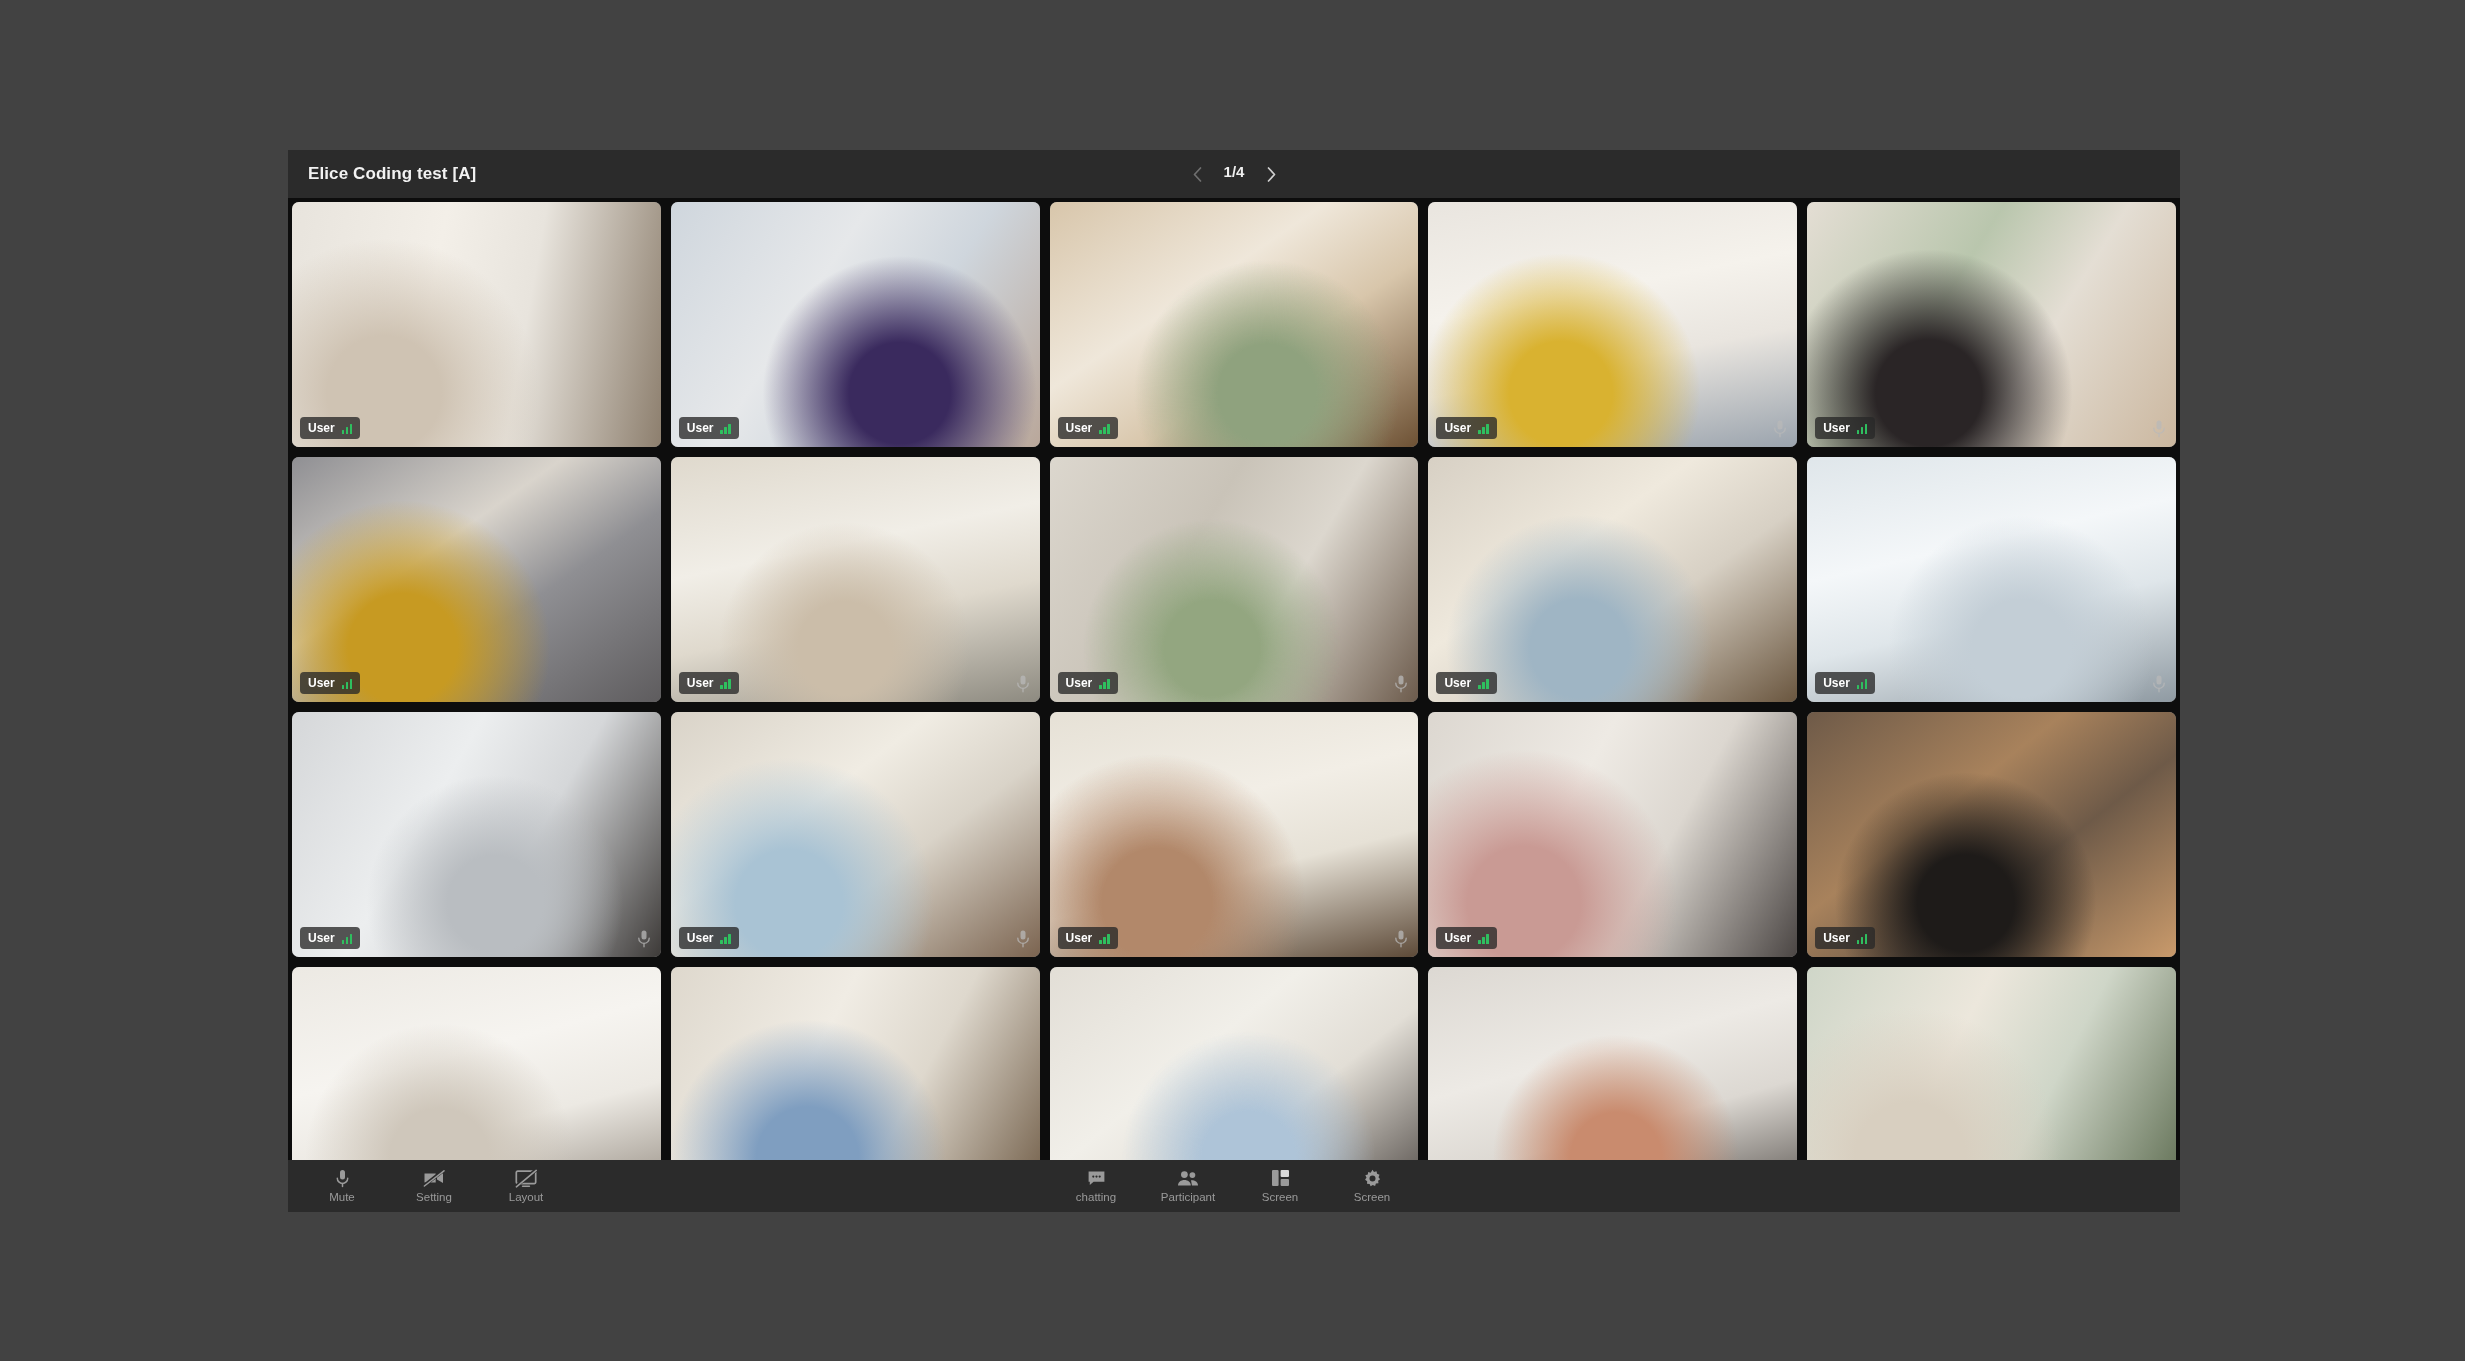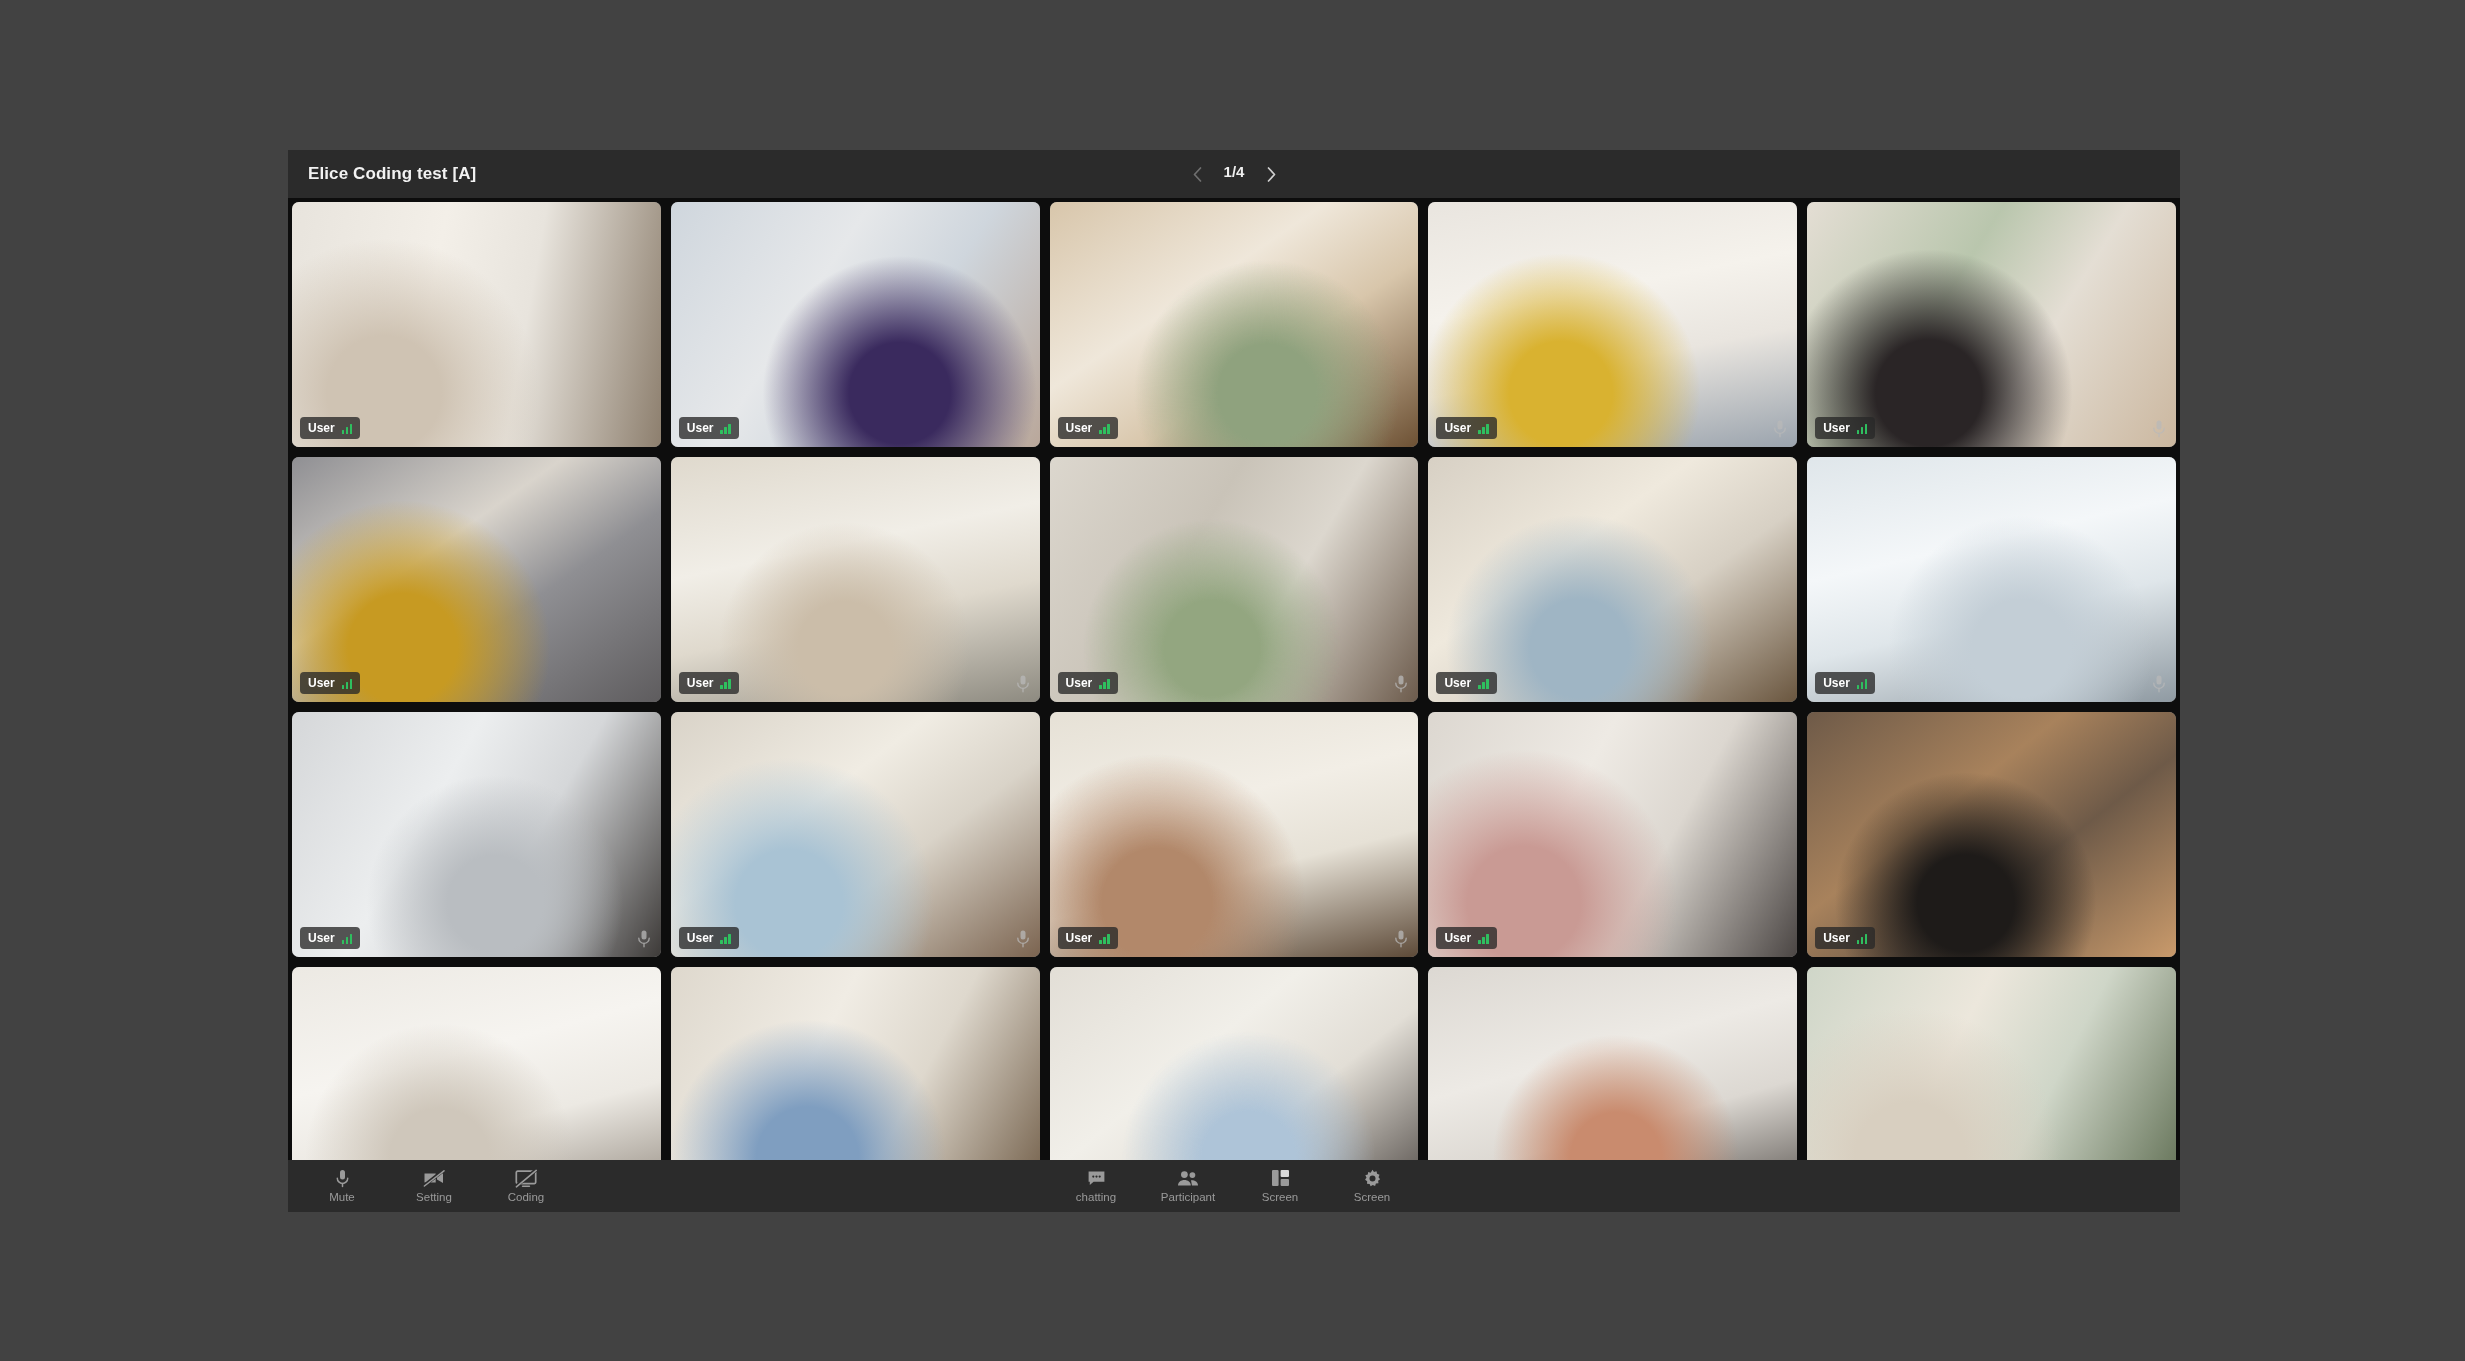--- a/index.html
+++ b/index.html
@@ -507,21 +507,21 @@
         </div>
         <div class="tool-btn">
           <div class="tool-icon">
             <svg width="22" height="19" viewBox="0 0 22 19">
               <rect x="1.3" y="2.2" width="19.4" height="12.4" rx="1.3" fill="none" stroke="#9a9a9a" stroke-width="1.7"></rect>
               <path d="M7.6 17.2h6.8" stroke="#9a9a9a" stroke-width="1.6" stroke-linecap="round"></path>
               <path d="M1 17.4 20.8 1" stroke="#2b2b2b" stroke-width="3.6" stroke-linecap="round"></path>
               <path d="M1.4 17.8 21.2 1.4" stroke="#9a9a9a" stroke-width="1.6" stroke-linecap="round"></path>
             </svg>
           </div>
-          <div class="tool-label">Coding</div>
+          <div class="tool-label">Layout</div>
         </div>
       </div>
     <div class="tool-group" id="tool-group-center">
         <div class="tool-btn">
           <div class="tool-icon">
             <svg width="19" height="17" viewBox="0 0 19 17">
               <path d="M1.6 1.5h15.8v10.3H6.6L2.8 15V11.8H1.6z" fill="#9a9a9a"></path>
               <circle cx="6.3" cy="6.6" r="1.1" fill="#2b2b2b"></circle>
               <circle cx="9.5" cy="6.6" r="1.1" fill="#2b2b2b"></circle>
               <circle cx="12.7" cy="6.6" r="1.1" fill="#2b2b2b"></circle>

